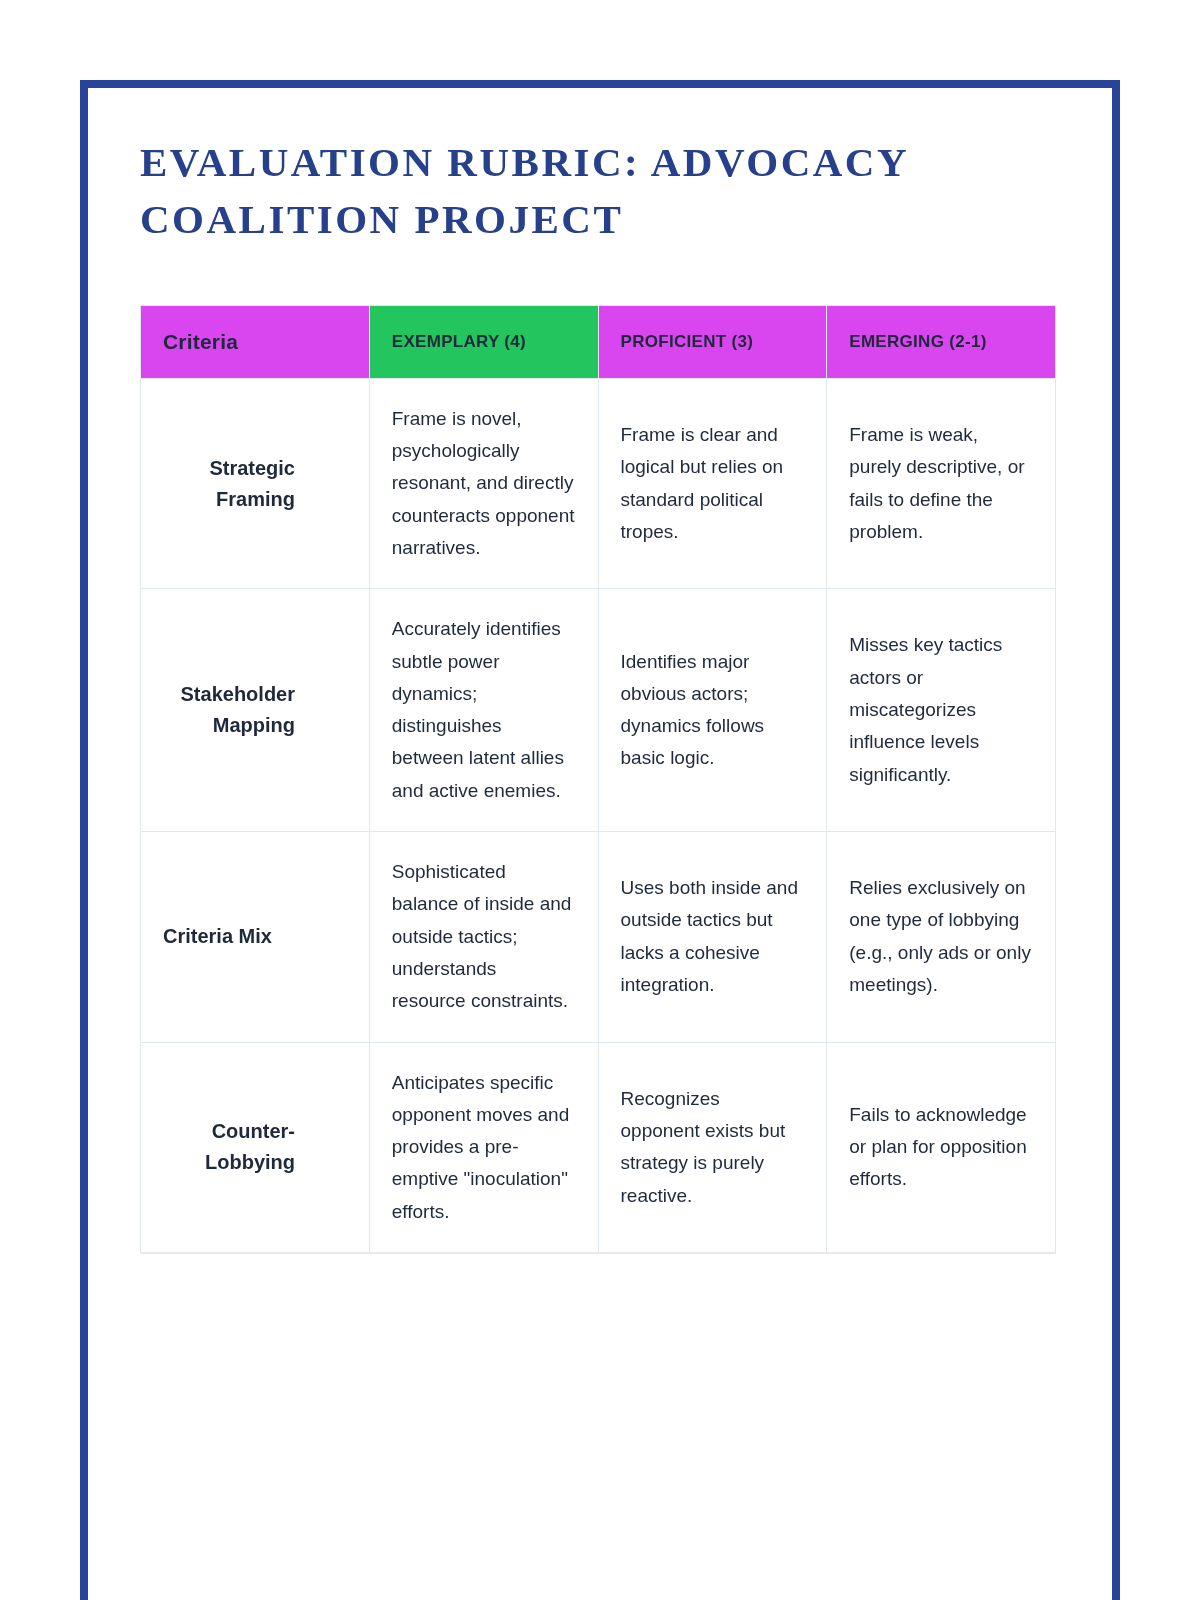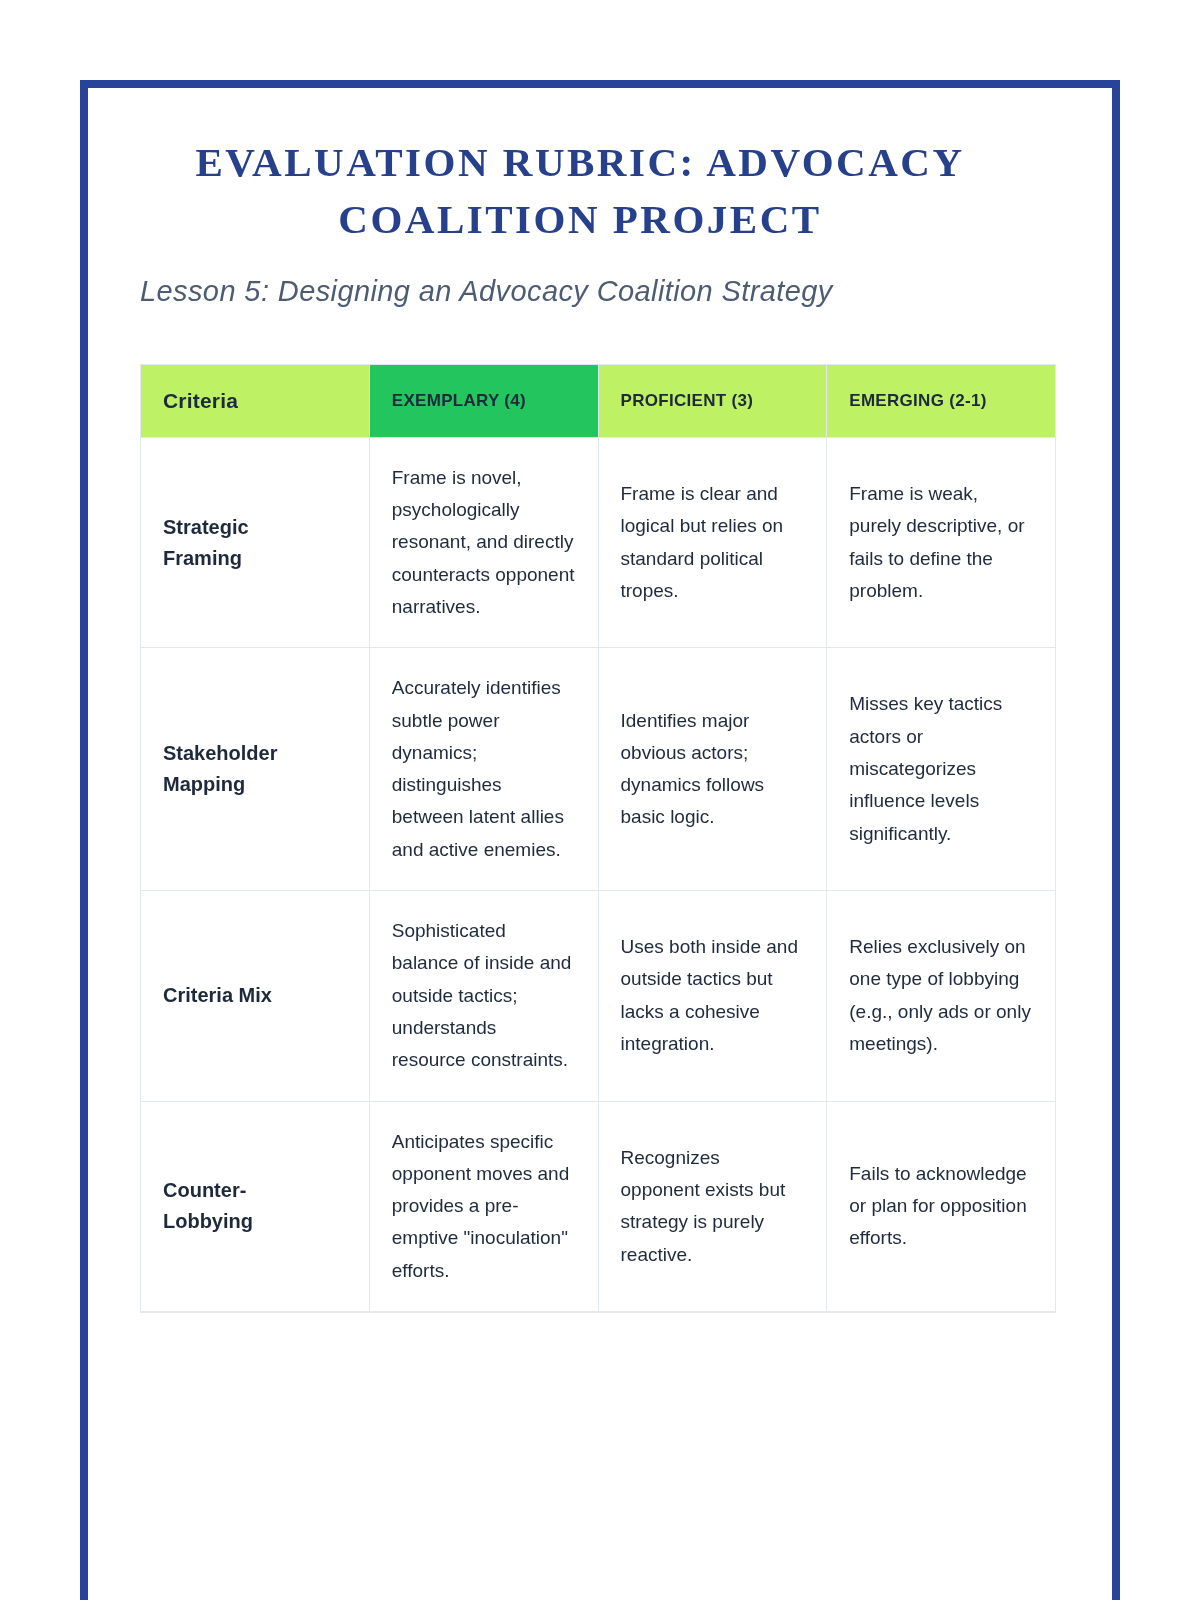--- a/index.html
+++ b/index.html
@@ -31,21 +31,20 @@
   }
   .doc-title {
     margin: 0;
     font-family: "Liberation Serif", serif;
     font-weight: 700;
     font-size: 41px;
     line-height: 1.4;
     letter-spacing: 2.5px;
     color: #27408b;
     max-width: 880px;
-    text-align: center;
   }
   .doc-subtitle {
     margin: 26px 0 0 0;
     font-size: 29px;
     font-style: italic;
     color: #4d5c73;
     letter-spacing: 0.4px;
   }
   table.rubric {
     border-collapse: collapse;
@@ -56,21 +55,21 @@
   }
   table.rubric col { width: 25%; }
   table.rubric th,
   table.rubric td {
     border: 1px solid #e2e8f0;
     text-align: left;
     vertical-align: middle;
     box-sizing: border-box;
   }
   table.rubric thead th {
-    background: #bef264;
+    background: #d946ef;
     height: 73px;
     padding: 0 22px;
     font-size: 17px;
     font-weight: 700;
     color: #1e293b;
     letter-spacing: 0.3px;
   }
   table.rubric thead th.col-criteria {
     font-size: 21px;
     letter-spacing: 0.2px;
@@ -87,34 +86,34 @@
   }
   table.rubric td.criteria-cell {
     font-weight: 700;
     font-size: 20px;
     line-height: 1.55;
     color: #1e293b;
   }
   table.rubric td.criteria-cell span {
     display: inline-block;
     max-width: 132px;
+    text-align: right;
   }
   table.rubric tbody tr:last-child td {
     border-bottom: 2px solid #e7e9ef;
   }
 </style>
 </head>
 <body>
 
 <div class="frame">
   <div class="content">
 
     <h1 class="doc-title">EVALUATION RUBRIC: ADVOCACY COALITION PROJECT</h1>
 
-    <p class="doc-subtitle">Lesson 5: Designing an Advocacy Coalition Strategy</p>
 
     <table class="rubric">
       <colgroup>
         <col>
           <col>
           <col>
           <col>
       </colgroup>
       <thead>
         <tr>

